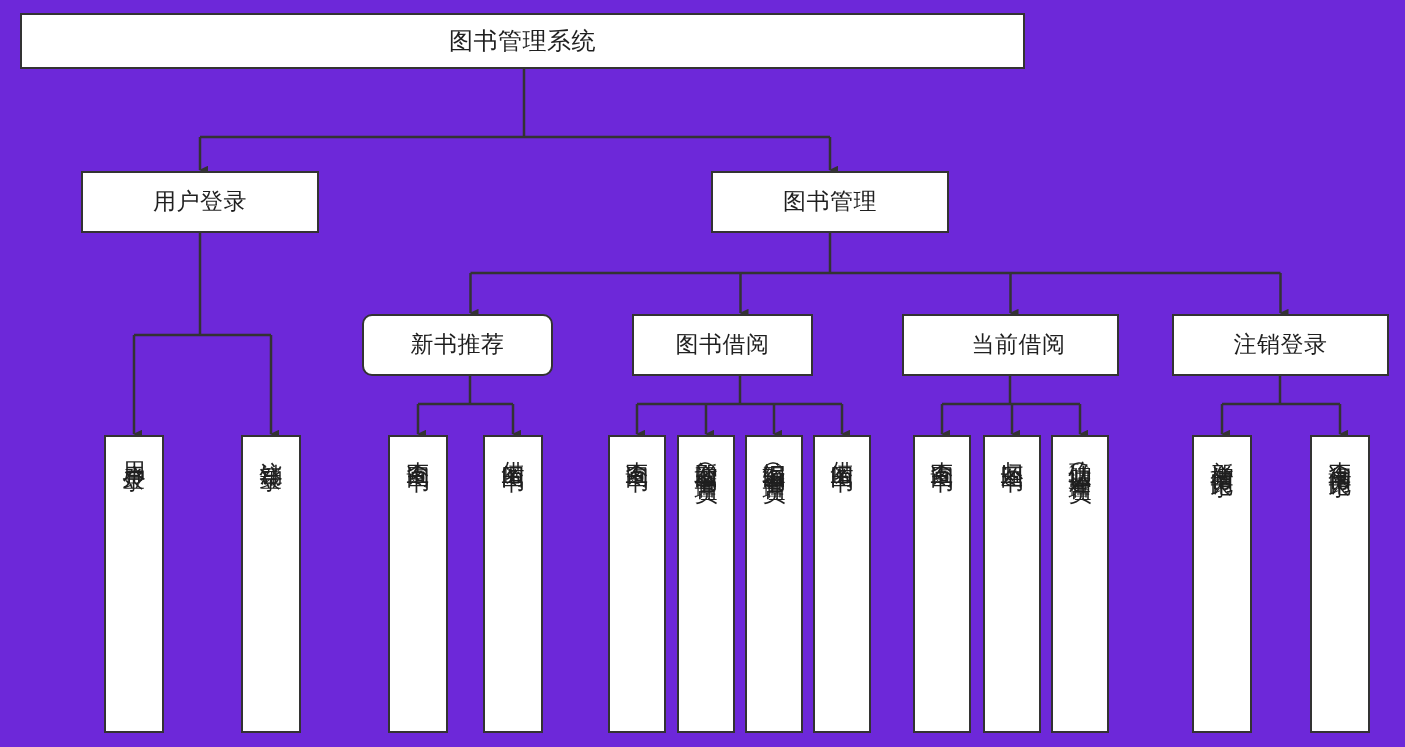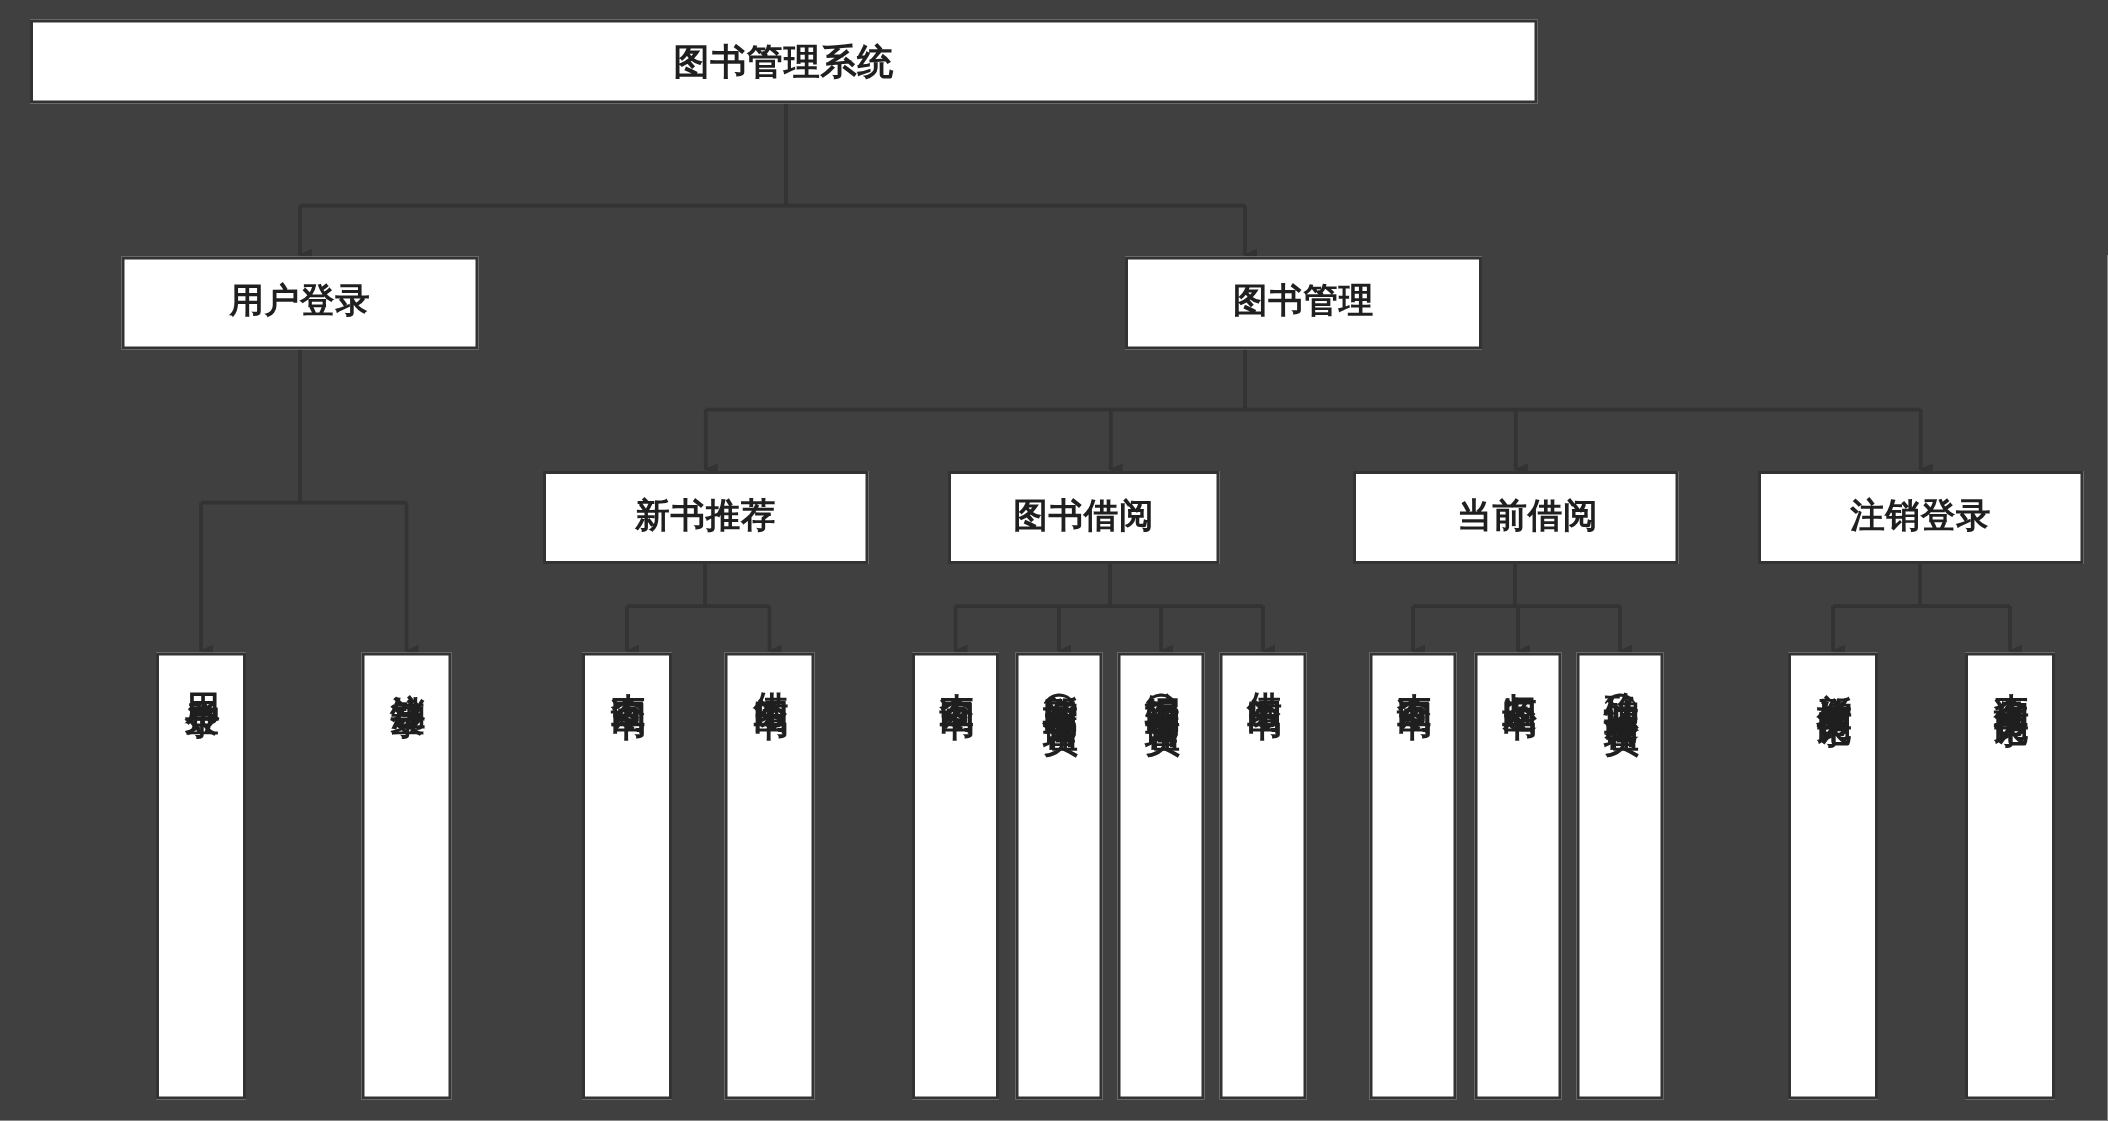--- a/index.html
+++ b/index.html
@@ -2,21 +2,21 @@
 <html lang="zh"><head>
 <meta charset="utf-8">
 <title>图书管理系统 功能结构图</title>
 <style>
   html,body{margin:0;padding:0;background:#ffffff;}
   body{
     width:1405px;height:747px;overflow:hidden;
     font-family:"DejaVu Sans","Liberation Sans",sans-serif;
     color:#1a1a1a;
   }
-  #diagram-canvas{position:relative;width:1405px;height:747px;background:#404040;font-weight:bold;}
+  #diagram-canvas{position:relative;width:1405px;height:747px;background:#6d28d9;}
   svg.edges{position:absolute;left:0;top:0;width:1405px;height:747px;}
   .node{
     position:absolute;
     box-sizing:border-box;
     background:#ffffff;
     border:2.5px solid #333333;
     display:flex;align-items:center;justify-content:center;
     text-align:center;
   }
   .node-label{
@@ -100,24 +100,24 @@
       </g>
   </svg>
 
   <div id="node-layer">
       <div class="node horizontal root" style="left: 20px; top: 13px; width: 1005px; height: 56px; border-color: rgb(51, 51, 51); background: rgb(255, 255, 255);">
         <span class="node-label" style="color: rgb(31, 31, 31);">图书管理系统</span>
       </div>
       <div class="node horizontal" style="left: 81px; top: 171px; width: 238px; height: 62px; border-color: rgb(51, 51, 51); background: rgb(255, 255, 255);">
         <span class="node-label" style="color: rgb(31, 31, 31);">用户登录</span>
       </div>
-      <div class="node horizontal" style="left: 750px; top: 171px; width: 238px; height: 62px; border-color: rgb(51, 51, 51); background: rgb(255, 255, 255);">
+      <div class="node horizontal" style="left: 711px; top: 171px; width: 238px; height: 62px; border-color: rgb(51, 51, 51); background: rgb(255, 255, 255);">
         <span class="node-label" style="color: rgb(31, 31, 31);">图书管理</span>
       </div>
-      <div class="node horizontal" style="left: 362px; top: 314px; width: 217px; height: 62px; border-color: rgb(51, 51, 51); background: rgb(255, 255, 255);">
+      <div class="node horizontal" style="left: 362px; top: 314px; width: 191px; height: 62px; border-color: rgb(51, 51, 51); background: rgb(255, 255, 255); border-radius: 10px;">
         <span class="node-label" style="color: rgb(31, 31, 31);">新书推荐</span>
       </div>
       <div class="node horizontal" style="left: 632px; top: 314px; width: 181px; height: 62px; border-color: rgb(51, 51, 51); background: rgb(255, 255, 255);">
         <span class="node-label" style="color: rgb(31, 31, 31);">图书借阅</span>
       </div>
       <div class="node horizontal" style="left: 902px; top: 314px; width: 217px; height: 62px; border-color: rgb(51, 51, 51); background: rgb(255, 255, 255); padding-left: 16px;">
         <span class="node-label" style="color: rgb(31, 31, 31);">当前借阅</span>
       </div>
       <div class="node horizontal" style="left: 1172px; top: 314px; width: 217px; height: 62px; border-color: rgb(51, 51, 51); background: rgb(255, 255, 255);">
         <span class="node-label" style="color: rgb(31, 31, 31);">注销登录</span>

